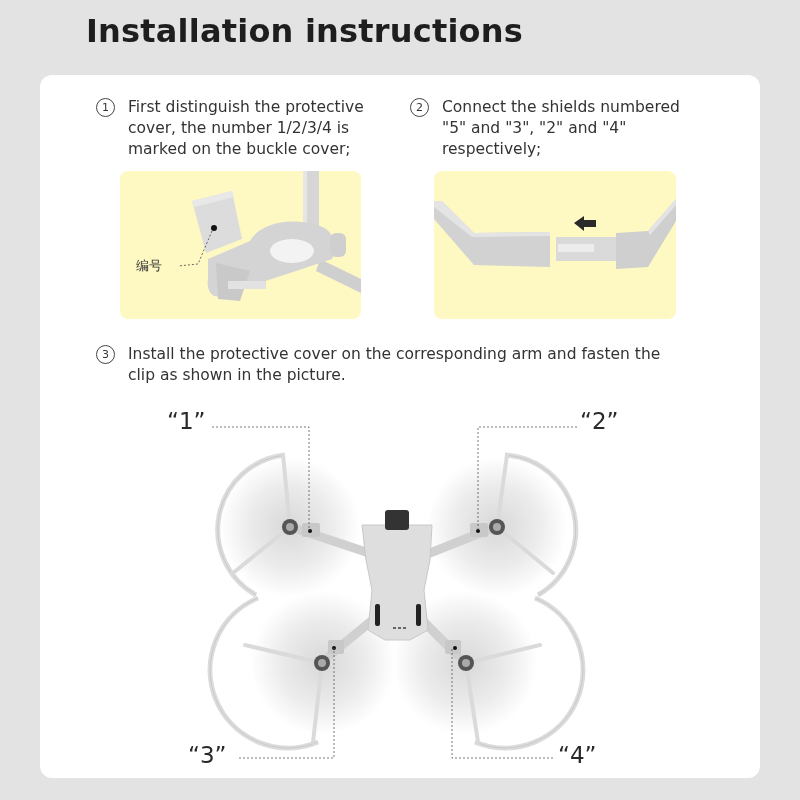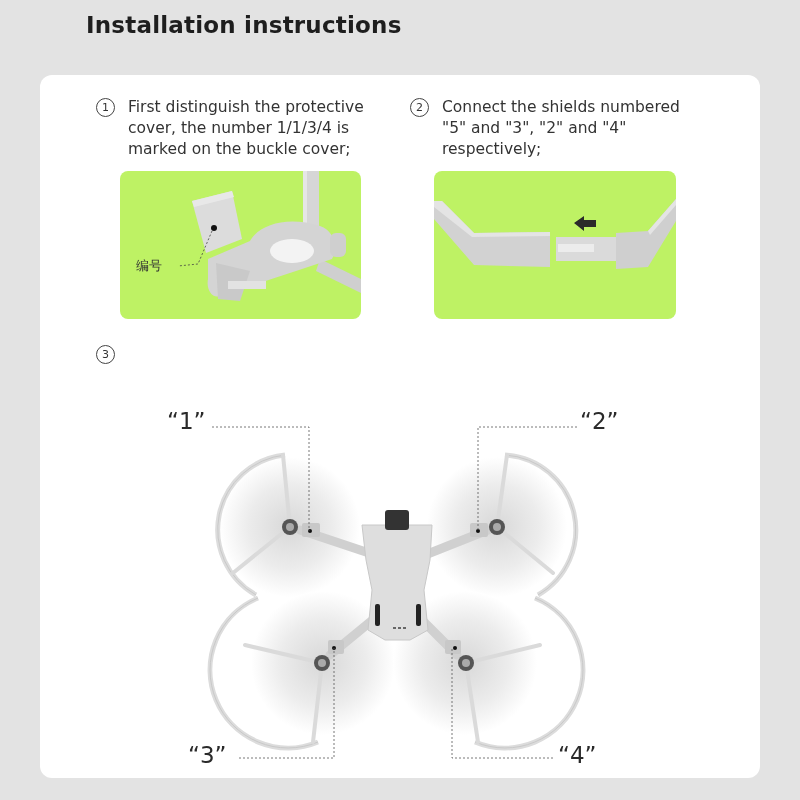--- a/index.html
+++ b/index.html
@@ -6,42 +6,42 @@
     body {
       width: 800px; height: 800px; overflow: hidden;
       background: #e3e3e3;
       font-family: "DejaVu Sans", "Liberation Sans", sans-serif;
       color: #2a2a2a;
       position: relative;
     }
     .title {
       position: absolute; left: 86px; top: 12px;
       font-family: "DejaVu Sans", sans-serif;
-      font-weight: bold; font-size: 23px; letter-spacing: 0.2px;
+      font-weight: bold; font-size: 32px; letter-spacing: 0.2px;
       color: #1e1e1e; margin: 0;
     }
     .card {
       position: absolute; left: 40px; top: 75px; width: 720px; height: 703px;
       background: #ffffff; border-radius: 12px;
     }
     .step {
       position: absolute; display: flex; align-items: flex-start;
       font-size: 15.5px; line-height: 21px; color: #333;
     }
     .step .num {
       flex: 0 0 auto; width: 17px; height: 17px; border: 1.4px solid #444;
       border-radius: 50%; font-size: 11px; line-height: 17px; text-align: center;
       margin-right: 13px; margin-top: 1px; color: #333; box-sizing: content-box;
     }
     .step .txt { white-space: pre-line; }
     #step1 { left: 56px; top: 22px; width: 300px; }
     #step2 { left: 370px; top: 22px; width: 300px; }
     #step3 { left: 56px; top: 269px; width: 620px; }
     .photo {
-      position: absolute; background: #bef264; border-radius: 8px; overflow: hidden;
+      position: absolute; background: #fef9c3; border-radius: 8px; overflow: hidden;
     }
     #photo1 { left: 80px; top: 96px; width: 241px; height: 148px; }
     #photo2 { left: 394px; top: 96px; width: 242px; height: 148px; }
     .photo-label {
       position: absolute; left: 16px; top: 86px; font-size: 13px; color: #333;
     }
     .drone-wrap { position: absolute; left: 120px; top: 330px; width: 480px; height: 375px; }
     .callout {
       position: absolute; font-size: 23px; color: #2a2a2a; font-family: "DejaVu Sans", sans-serif;
     }
@@ -53,21 +53,21 @@
 </head>
 <body>
 
 <h1 class="title">Installation instructions</h1>
 
 <div class="card">
 
   <div class="step" id="step1">
     <span class="num">1</span>
     <span class="txt">First distinguish the protective
-cover, the number 1/1/3/4 is
+cover, the number 1/2/3/4 is
 marked on the buckle cover;</span>
   </div>
 
   <div class="step" id="step2">
     <span class="num">2</span>
     <span class="txt">Connect the shields numbered
 "5" and "3", "2" and "4"
 respectively;</span>
   </div>
 
@@ -107,20 +107,22 @@
       <polygon points="214,60 242,28 242,34 216,64" fill="#e4e4e4"></polygon>
 
       <g>
         <polygon points="140,52 150,45 150,49 162,49 162,56 150,56 150,60" fill="#2a2a2a"></polygon>
       </g>
     </svg>
   </div>
 
   <div class="step" id="step3">
     <span class="num">3</span>
+    <span class="txt">Install the protective cover on the corresponding arm and fasten the
+clip as shown in the picture.</span>
   </div>
 
   <div class="drone-wrap">
     <svg width="480" height="375" viewBox="160 405 480 375">
       <defs>
         <radialGradient id="prop" cx="50%" cy="50%" r="50%">
           <stop offset="0%" stop-color="#d8d8d8"></stop>
           <stop offset="60%" stop-color="#ececec"></stop>
           <stop offset="100%" stop-color="#ffffff"></stop>
         </radialGradient>

